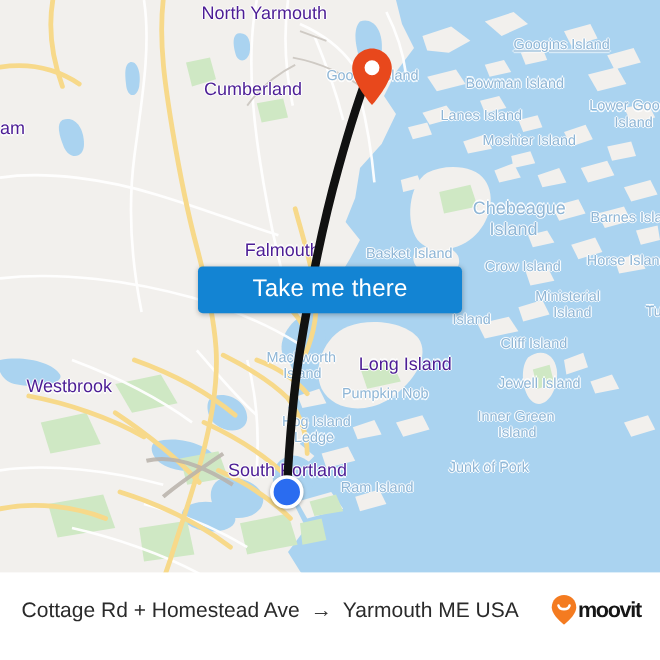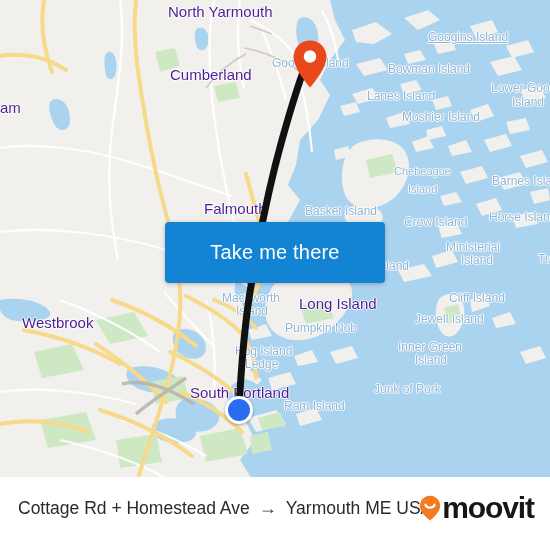--- a/index.html
+++ b/index.html
@@ -54,21 +54,21 @@
   .lbl-town {
     color: #4c1d95;
     font-size: 15px;
   }
   .lbl-island {
     color: #8fb6d6;
     font-size: 12px;
   }
   .lbl-island-big {
     color: #8fb6d6;
-    font-size: 11px;
+    font-size: 15px;
     text-align: center;
   }
   .lbl-dim {
     color: #000000;
   }
 
   
   #route-layer {
     position: absolute;
     left: 0; top: 0;
@@ -98,21 +98,21 @@
     width: 38px;
     height: 50px;
   }
 
   
   #take-me-there {
     position: absolute;
     left: 165px;
     top: 222px;
     width: 220px;
-    height: 61px;
+    height: 39px;
     background: #1384d3;
     color: #ffffff;
     border: none;
     border-radius: 4px;
     font-family: "Liberation Sans", sans-serif;
     font-size: 20px;
     letter-spacing: .2px;
     cursor: pointer;
     box-shadow: 0 1px 4px rgba(0,0,0,.25);
     display: flex;
@@ -169,21 +169,21 @@
     display: inline-block;
     line-height: 1;
   }
   #moovit-logo {
     display: flex;
     align-items: center;
     flex: 0 0 auto;
     margin-left: auto;
   }
   #moovit-wordmark {
-    font-size: 30px;
+    font-size: 18px;
     font-weight: bold;
     color: #161616;
     letter-spacing: -1.1px;
     margin-left: 1px;
     font-family: "Liberation Sans", sans-serif;
   }
 </style>
 </head>
 <body>
 
@@ -368,21 +368,21 @@
         <div class="map-label lbl-island-big" style="left: 408px; top: 184px;">Island</div>
         <div class="map-label lbl-island" style="left: 492px; top: 175px;">Barnes Isla</div>
         <div class="map-label lbl-island" style="left: 404px; top: 216px;">Crow Island</div>
         <div class="map-label lbl-island" style="left: 489px; top: 211px;">Horse Island</div>
         <div class="map-label lbl-island" style="left: 446px; top: 241px;">Ministerial</div>
         <div class="map-label lbl-island" style="left: 461px; top: 254px;">Island</div>
         <div class="map-label lbl-island" style="left: 538px; top: 253px;">Tu</div>
         <div class="map-label lbl-island" style="left: 305px; top: 205px;">Basket Island</div>
         <div class="map-label lbl-town" style="left: 204px; top: 201px;">Falmouth</div>
         <div class="map-label lbl-island" style="left: 377px; top: 260px;">Island</div>
-        <div class="map-label lbl-island" style="left: 417px; top: 292px; margin-left: 32px;">Cliff Island</div>
+        <div class="map-label lbl-island" style="left: 417px; top: 280px;">Cliff Island</div>
         <div class="map-label lbl-town" style="left: 299px; top: 296px;">Long Island</div>
         <div class="map-label lbl-island" style="left: 222px; top: 292px;">Mackworth</div>
         <div class="map-label lbl-island" style="left: 236px; top: 305px;">Island</div>
         <div class="map-label lbl-island" style="left: 285px; top: 322px;">Pumpkin Nob</div>
         <div class="map-label lbl-island" style="left: 415px; top: 313px;">Jewell Island</div>
         <div class="map-label lbl-town" style="left: 22px; top: 315px;">Westbrook</div>
         <div class="map-label lbl-island" style="left: 398px; top: 341px;">Inner Green</div>
         <div class="map-label lbl-island" style="left: 415px; top: 354px;">Island</div>
         <div class="map-label lbl-island" style="left: 235px; top: 345px;">Hog Island</div>
         <div class="map-label lbl-island" style="left: 245px; top: 358px;">Ledge</div>

